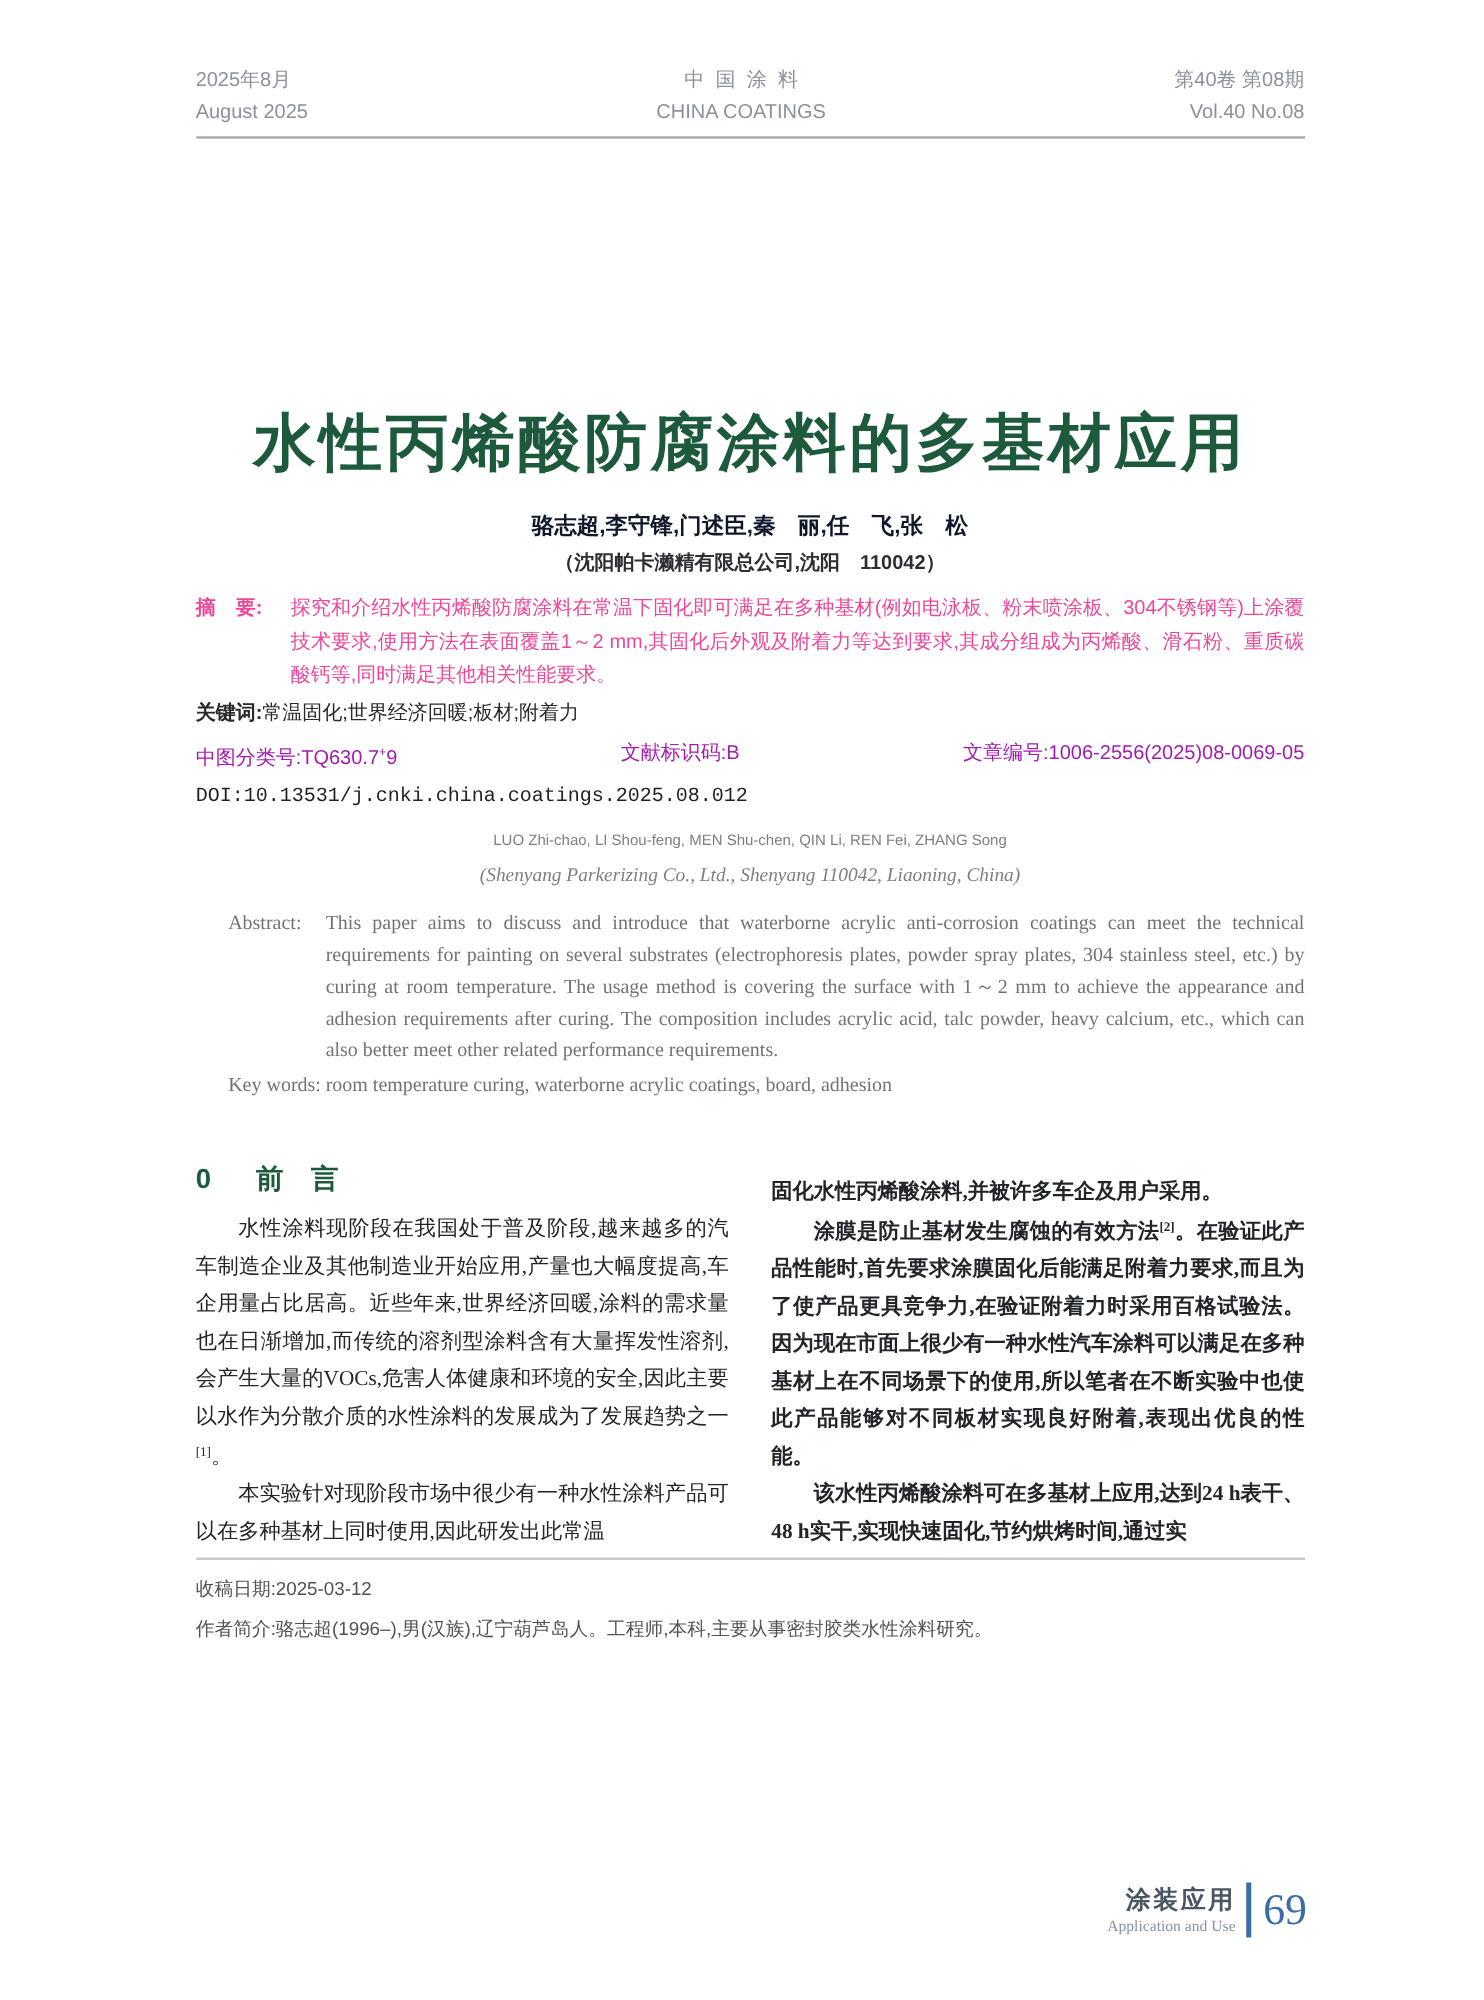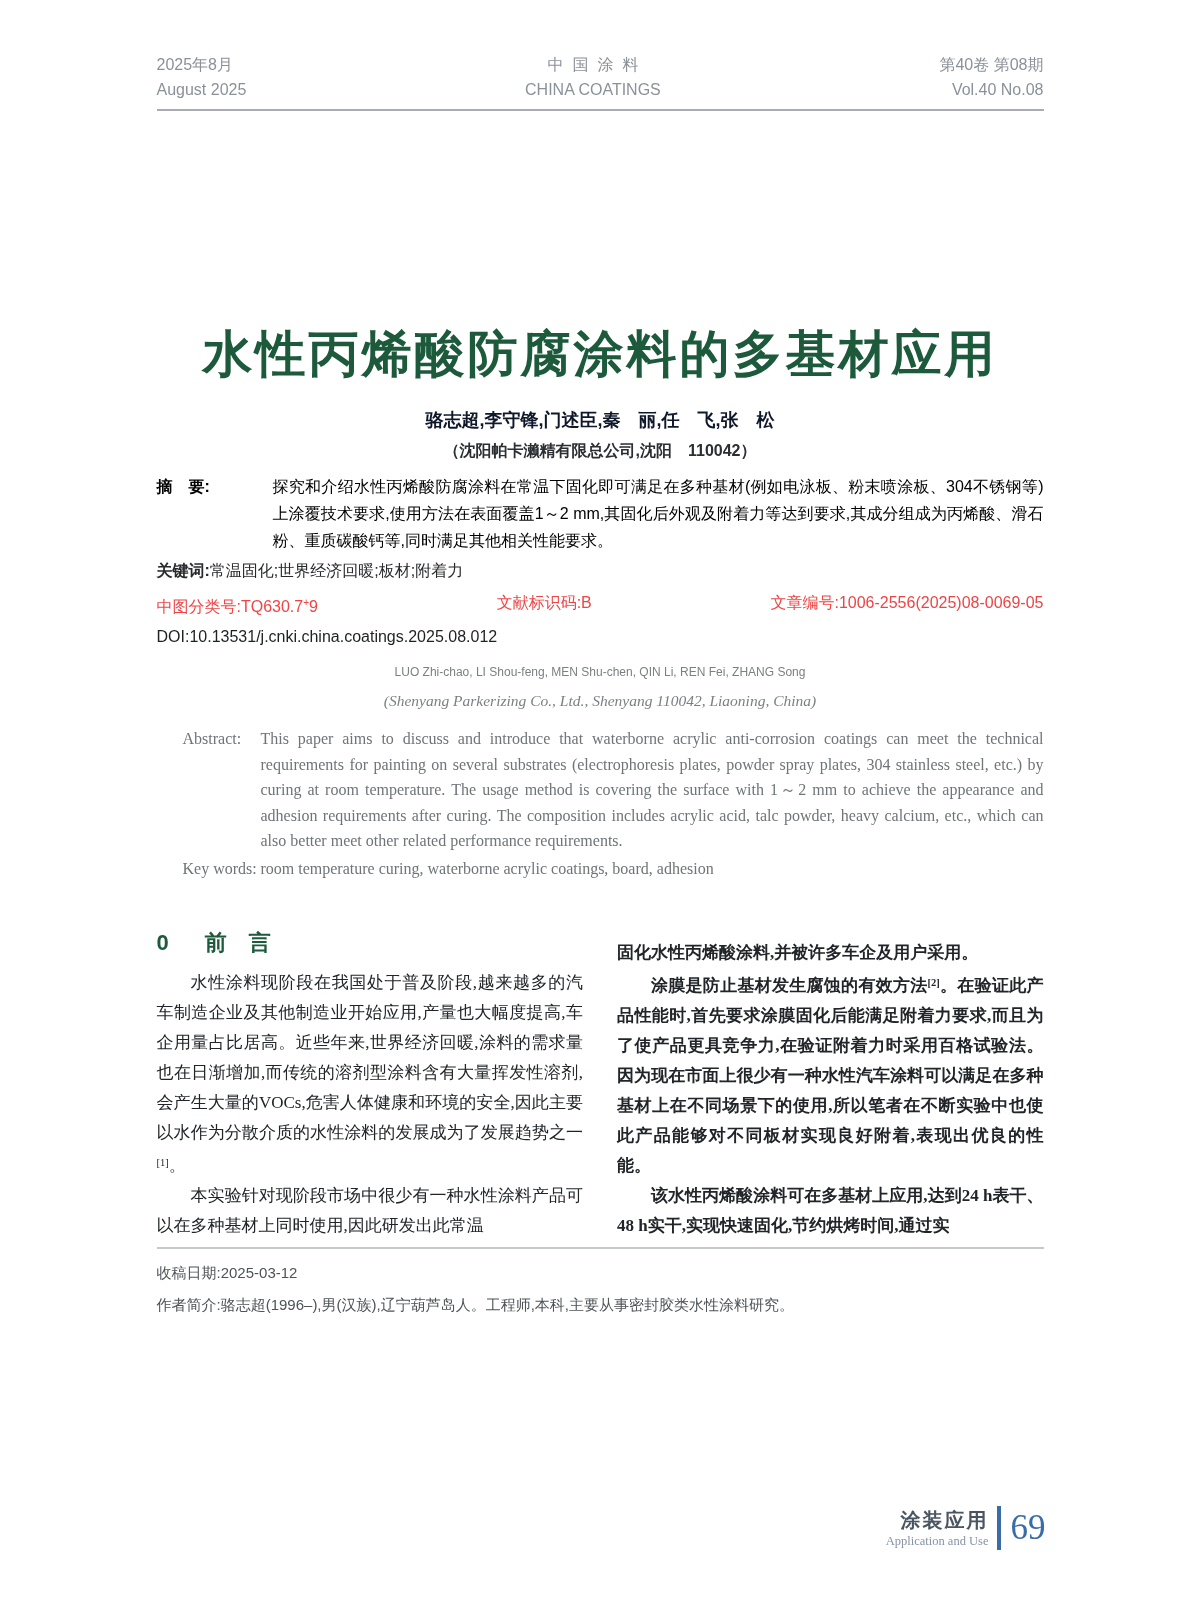--- a/index.html
+++ b/index.html
@@ -21,29 +21,29 @@
   .h-center .cn{letter-spacing:9px;padding-left:9px;}
   .header-rule{border-top:2px solid #a9adb2;margin-top:7px;}
   
   .title-cn{margin:212px 0 0 0;text-align:center;font-size:50px;line-height:62px;
     font-weight:bold;letter-spacing:3px;color:#1d5a3c;}
   .authors-cn{margin-top:22px;text-align:center;font-size:18px;line-height:26px;
     font-weight:600;color:#0f172a;}
   .affil-cn{margin-top:7px;text-align:center;font-size:16px;line-height:22px;
     font-weight:600;color:#2b2f33;}
   
-  .abstract-cn{display:flex;margin-top:11px;font-size:16px;line-height:27px;color:#000000;gap:40px;}
+  .abstract-cn{display:flex;margin-top:11px;font-size:16px;line-height:27px;color:#ec4899;}
   .abstract-cn .abs-label{flex:0 0 76px;font-weight:600;}
   .abstract-cn .abs-text{flex:1;text-align:justify;}
   .keywords-cn{margin-top:4px;font-size:16px;line-height:26px;color:#27292c;}
   .keywords-cn .kw-label{font-weight:600;}
   .meta-row{display:flex;justify-content:space-between;margin-top:6px;
-    font-size:16px;line-height:26px;color:#ef4444;}
+    font-size:16px;line-height:26px;color:#a21caf;}
   .meta-row sup{font-size:10px;vertical-align:6px;}
-  .doi{margin-top:4px;font-family:Liberation Sans, sans-serif;font-size:16px;
+  .doi{margin-top:4px;font-family:Liberation Mono, monospace;font-size:16px;
     line-height:26px;color:#1e2124;}
   
   .title-en{margin-top:46px;text-align:center;font-family:"Liberation Serif",serif;
     font-weight:bold;font-size:31px;line-height:54px;color:#1d5a3c;}
   .authors-en{margin-top:10px;text-align:center;font-size:12px;line-height:24px;color:#7b7f83;}
   .affil-en{margin-top:6px;text-align:center;font-family:"Liberation Serif",serif;
     font-style:italic;font-size:15.5px;line-height:22px;color:#7b7f83;}
   
   .abstract-en{display:flex;margin-top:14px;padding-left:26px;
     font-family:"Liberation Serif",serif;font-size:16px;line-height:25.5px;color:#6f7478;}

